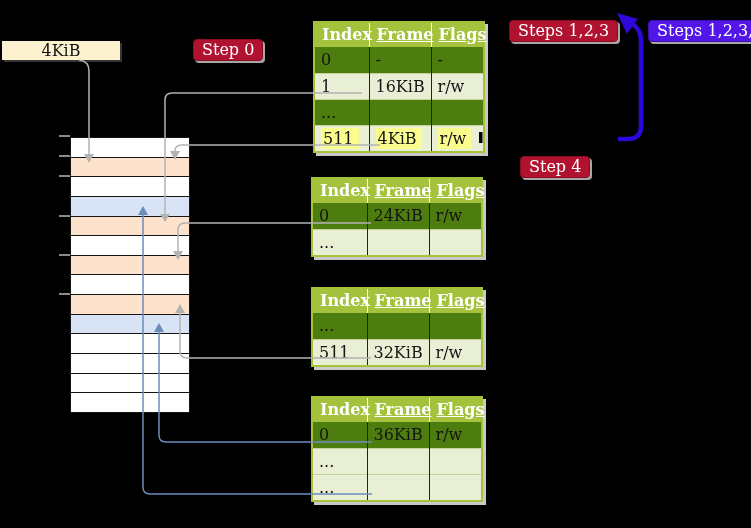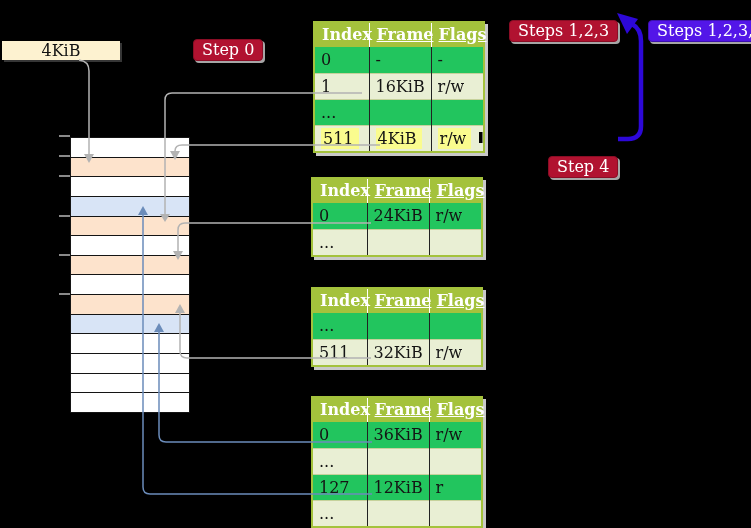--- a/index.html
+++ b/index.html
@@ -27,36 +27,36 @@
   .badge{
     position:absolute;height:20px;line-height:20px;padding:0 8px;border-radius:4px;
     color:#fff;font-size:16px;white-space:nowrap;
     box-shadow:2px 2px 0 rgba(195,195,195,.85);
   }
   .badge.red{background:var(--badge-red);border:1px solid var(--badge-red-border);}
   .badge.blue{background:var(--badge-blue);border:1px solid var(--badge-blue-border);}
   #badge-step0{left:193px;top:39px;}
   #badge-steps123{left:509px;top:20px;}
   #badge-steps1234{left:648px;top:20px;}
-  #badge-step4{left:520px;top:156px;margin-left:28px;}
+  #badge-step4{left:520px;top:156px;}
   
   #memory{
     position:absolute;left:70px;top:137px;width:120px;height:276px;
     border:1.5px solid #141414;box-sizing:border-box;
     display:flex;flex-direction:column;background:#fff;
   }
   .mem-row{flex:1;border-bottom:1.3px solid #141414;}
   .mem-row:last-child{border-bottom:none;}
   .mem-row.white{background:#ffffff;}
   .mem-row.peach{background:var(--mem-peach);}
   .mem-row.blue{background:var(--mem-blue);}
   .tick{position:absolute;left:59px;width:11px;height:2px;background:#8a8a8a;}
   
   .ptable{
-    position:absolute;width:168px;background:#22c55e;
+    position:absolute;width:168px;background:#4d7c0f;
     border:2px solid var(--header-green);box-shadow:3px 3px 0 #c9c9c9;
   }
   .ptable table{border-collapse:collapse;table-layout:fixed;width:100%;}
   .ptable col.c-index{width:54px;} .ptable col.c-frame{width:62px;} .ptable col.c-flags{width:52px;}
   .ptable th{
     background:var(--header-green);color:#fff;font-size:16px;font-weight:bold;
     text-align:left;padding:2px 0 3px 7px;height:18px;
   }
   .ptable th + th{border-left:1.5px solid #fff;text-decoration:underline;}
   .ptable td{
@@ -232,25 +232,20 @@
         <tr>
           <td>0</td>
           <td>36KiB</td>
           <td>r/w</td>
         </tr>
         <tr class="shade">
           <td>...</td>
           <td></td>
           <td></td>
         </tr>
-        <tr>
-          <td>127</td>
-          <td>12KiB</td>
-          <td>r</td>
-        </tr>
         <tr class="shade">
           <td>...</td>
           <td></td>
           <td></td>
         </tr>
       </tbody>
     </table>
   </div>
 
   <svg id="overlay" viewBox="0 0 751 528" xmlns="http://www.w3.org/2000/svg">

